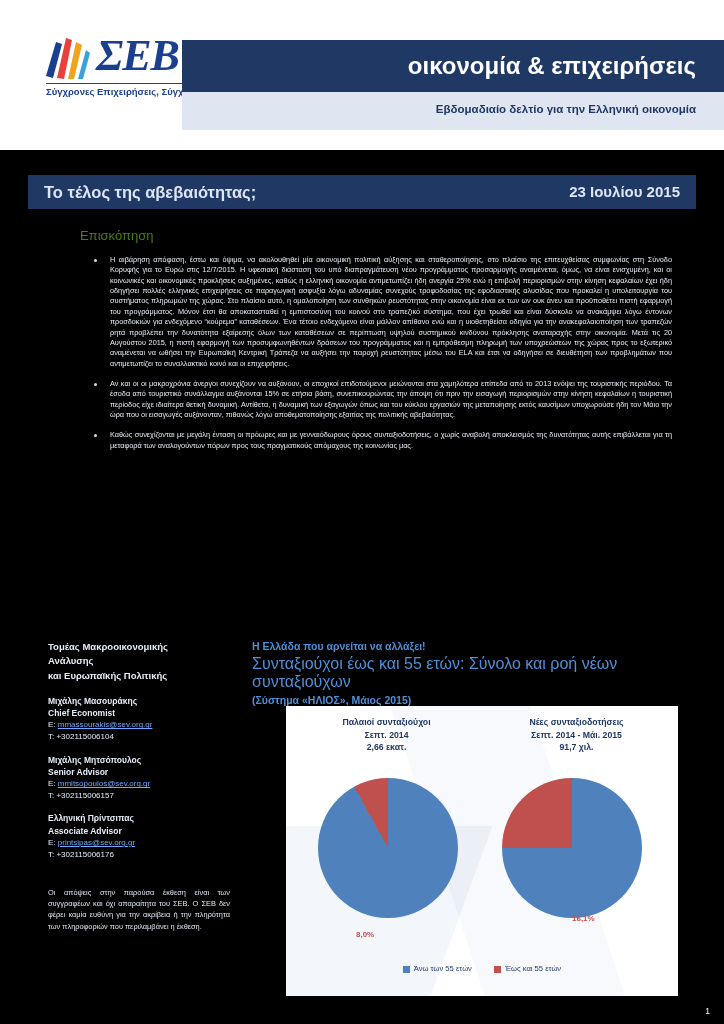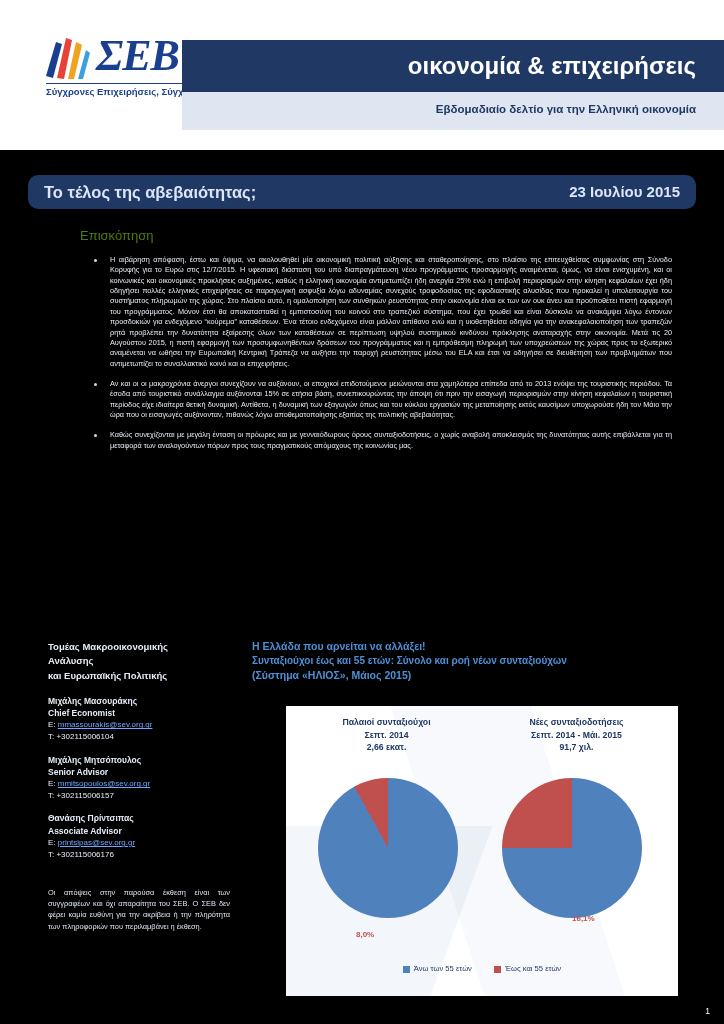--- a/index.html
+++ b/index.html
@@ -20,21 +20,21 @@
   .logo-text{position:absolute;left:52px;top:-4px;font-size:44px;font-weight:bold;font-style:italic;color:#1b3f8f;letter-spacing:-1px;font-family:"Liberation Serif",serif;}
   .logo-sub{position:absolute;left:2px;top:52px;font-size:9.5px;color:#1b3f8f;font-weight:bold;}
   .logo-rule{position:absolute;left:2px;top:49px;width:200px;height:1px;background:#1b3f8f;}
 
   .hdr-band{position:absolute;left:182px;top:40px;width:542px;height:52px;background:#1f3864;}
   .hdr-title{position:absolute;right:28px;top:52px;font-size:24px;font-weight:bold;color:#fff;}
   .hdr-band2{position:absolute;left:182px;top:92px;width:542px;height:38px;background:#dfe6f2;}
   .hdr-sub{position:absolute;right:28px;top:103px;font-size:11.5px;font-weight:bold;color:#1f3864;}
 
   
-  .titlebar{position:absolute;left:28px;top:175px;width:668px;height:34px;background:#1f3864;border-radius:10px;}
+  .titlebar{position:absolute;left:28px;top:175px;width:668px;height:34px;background:#1f3864;}
   .titlebar .t-left{position:absolute;left:16px;top:8px;font-size:16.5px;font-weight:bold;color:#dce6f7;}
   .titlebar .t-right{position:absolute;right:16px;top:8px;font-size:15px;font-weight:bold;color:#dce6f7;}
 
   
   .overview{position:absolute;left:80px;top:228px;width:600px;}
   .ov-title{font-size:13px;color:#4d7c0f;margin-bottom:12px;}
   ul.bullets{list-style:none;margin:8px;padding:0;}
   ul.bullets li{
     position:relative;padding-left:22px;margin-bottom:10px;
     font-size:7.3px;line-height:1.42;text-align:justify;color:#e9eef7;
@@ -48,21 +48,21 @@
   .c-dept{font-size:9.5px;font-weight:bold;line-height:1.5;margin-bottom:12px;}
   .c-block{margin-bottom:11px;font-size:8px;line-height:1.45;}
   .c-name{font-weight:bold;font-size:8.5px;}
   .c-role{font-weight:bold;font-size:8.5px;}
   .c-mail a, .c-mail span.mail{color:#6fa8ff;text-decoration:underline;}
   .c-disc{font-size:7.4px;line-height:1.5;text-align:justify;margin-top:27px;color:#dfe6f3;}
 
   
   .chart-head{position:absolute;left:252px;top:640px;width:420px;}
   .ch-l1{font-size:10.5px;font-weight:bold;color:#4f90d8;margin-bottom:3px;}
-  .ch-l2{font-size:10px;font-weight:bold;color:#4f90d8;margin-bottom:3px;}
+  .ch-l2{font-size:16px;font-weight:normal;color:#4f90d8;margin-bottom:3px;}
   .ch-l3{font-size:10.5px;font-weight:bold;color:#4f90d8;}
 
   .chartbox{position:absolute;left:286px;top:706px;width:392px;height:290px;background:#fff;color:#000;overflow:hidden;}
   .wm{position:absolute;opacity:.10;background:#8ea9cf;}
   .col-title{position:absolute;text-align:center;font-size:8.7px;font-weight:bold;color:#1f3864;line-height:1.45;}
   .col-left{left:8px;top:10px;width:185px;}
   .col-right{left:198px;top:10px;width:185px;}
 
   .pie{position:absolute;border-radius:50%;}
   .legend{position:absolute;left:0;top:258px;width:392px;text-align:center;font-size:7.6px;color:#1f3864;}
@@ -125,21 +125,21 @@
     </div>
 
     <div class="c-block">
       <div class="c-name">Μιχάλης Μητσόπουλος</div>
       <div class="c-role">Senior Advisor</div>
       <div class="c-mail"><span>E: </span><span class="mail">mmitsopoulos@sev.org.gr</span></div>
       <div>T: +302115006157</div>
     </div>
 
     <div class="c-block">
-      <div class="c-name">Θανάσης Πρίντσιπας</div>
+      <div class="c-name">Ελληνική Πρίντσιπας</div>
       <div class="c-role">Associate Advisor</div>
       <div class="c-mail"><span>E: </span><span class="mail">printsipas@sev.org.gr</span></div>
       <div>T: +302115006176</div>
     </div>
 
     <div class="c-disc">Οι απόψεις στην παρούσα έκθεση είναι των συγγραφέων και όχι απαραίτητα του ΣΕΒ. Ο ΣΕΒ δεν φέρει καμία ευθύνη για την ακρίβεια ή την πληρότητα των πληροφοριών που περιλαμβάνει η έκθεση.</div>
   </div>
 
   <div class="chart-head">
     <div class="ch-l1">Η Ελλάδα που αρνείται να αλλάξει!</div>

